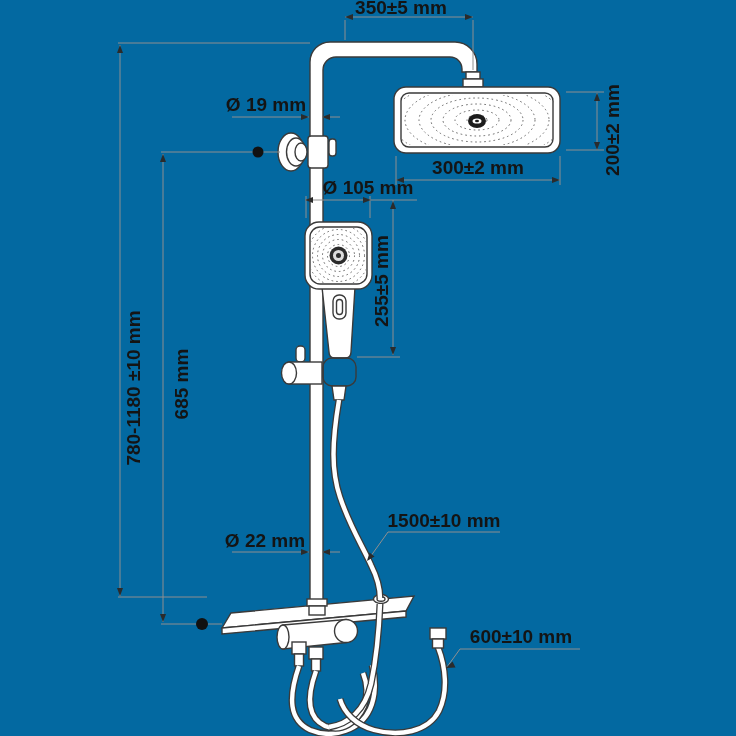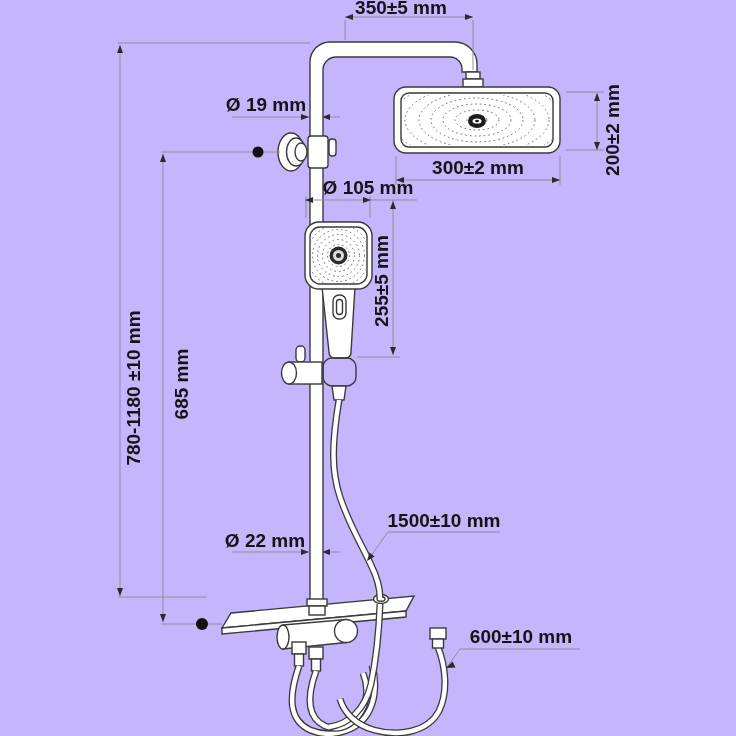--- a/index.html
+++ b/index.html
@@ -1,16 +1,16 @@
 <!DOCTYPE html>
 <html><head>
 <meta charset="utf-8">
 <style>
   html,body{margin:0;padding:0;background:#fff;}
-  .canvas{position:relative;width:736px;height:736px;background:#c4b5fd;overflow:hidden;}
+  .canvas{position:relative;width:736px;height:736px;background:#0369a1;overflow:hidden;}
   svg{display:block;}
   .dim-label{font-family:"Liberation Sans","DejaVu Sans",sans-serif;font-weight:bold;font-size:19px;fill:#141414;}
   .outline{fill:#ffffff;stroke:#3a3a3a;stroke-width:1.4;}
   .outline-nf{fill:none;stroke:#3a3a3a;stroke-width:1.4;}
   .dimline{stroke:#8f8f8f;stroke-width:1;fill:none;}
   .arrow{fill:#2b2b2b;stroke:none;}
   .dots{stroke:#666;stroke-width:1;fill:none;stroke-dasharray:1.6 3;}
   .hose-out{fill:none;stroke:#3a3a3a;stroke-width:7;}
   .hose-in{fill:none;stroke:#ffffff;stroke-width:4.4;}
 </style>

